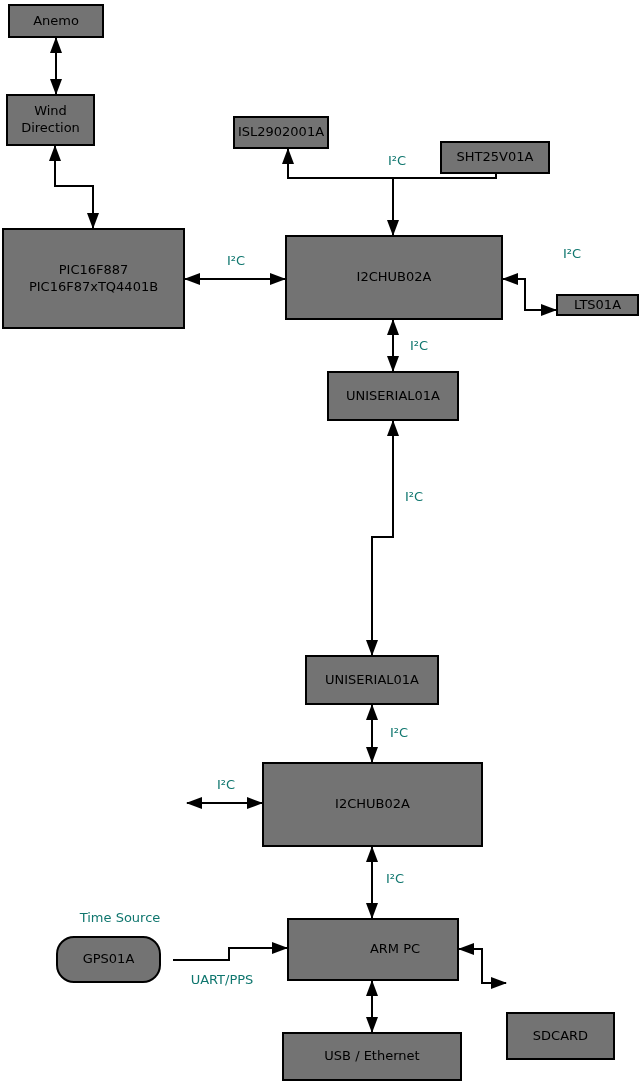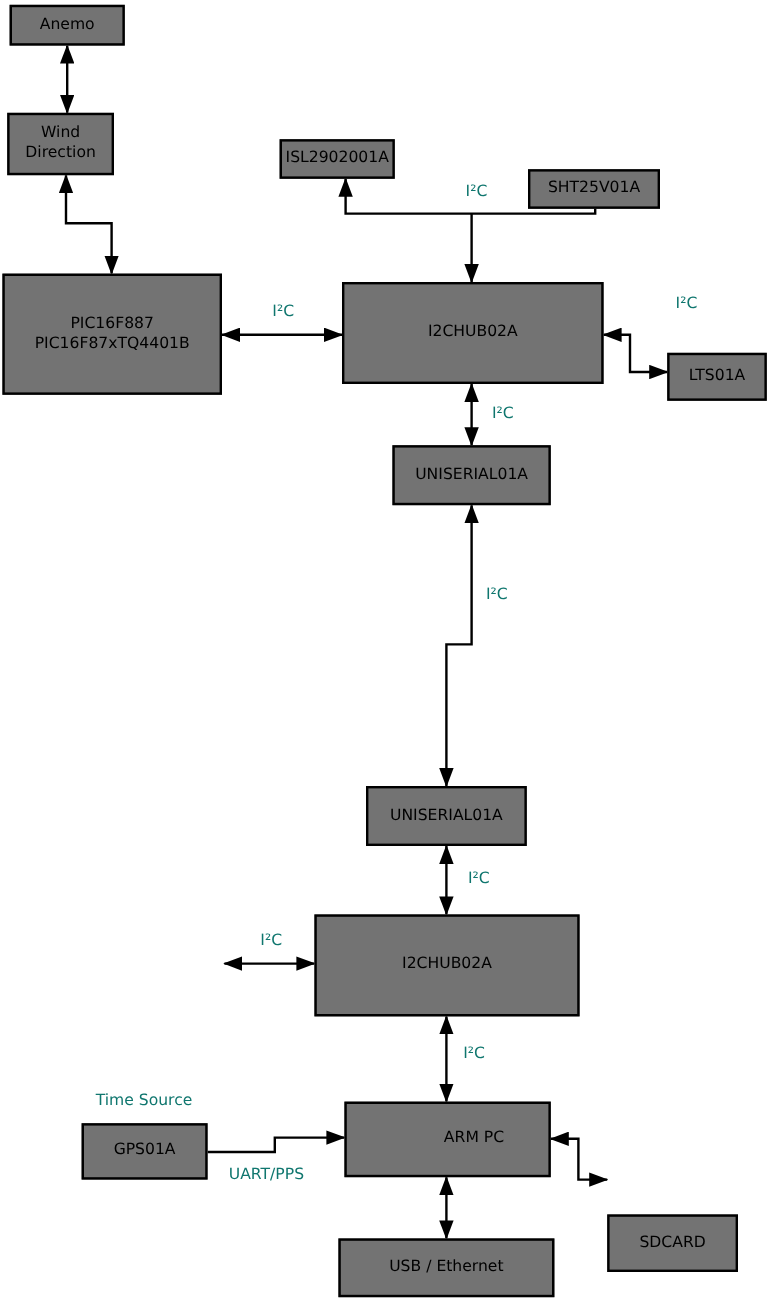--- a/index.html
+++ b/index.html
@@ -75,26 +75,26 @@
   </svg>
 
   <div class="node" style="left:8px;   top:4px;    width:96px;  height:34px;">Anemo</div>
   <div class="node" style="left:6px;   top:94px;   width:89px; height:52px;">Wind
 Direction</div>
   <div class="node" style="left:2px;   top:228px;  width:183px; height:101px;">PIC16F887
 PIC16F87xTQ4401B</div>
   <div class="node" style="left:233px; top:116px;  width:96px; height:33px;">ISL2902001A</div>
   <div class="node" style="left:440px; top:116px;  width:110px; height:33px;margin-top:25px;">SHT25V01A</div>
   <div class="node" style="left:285px; top:235px;  width:218px; height:85px;">I2CHUB02A</div>
-  <div class="node" style="left:556px; top:294px;  width:83px;  height:40px;">LTS01A</div>
+  <div class="node" style="left:556px; top:294px;  width:83px;  height:22px;">LTS01A</div>
   <div class="node" style="left:327px; top:371px;  width:132px; height:50px;">UNISERIAL01A</div>
   <div class="node" style="left:305px; top:655px;  width:134px; height:50px;">UNISERIAL01A</div>
   <div class="node" style="left:262px; top:762px;  width:221px; height:85px;">I2CHUB02A</div>
   <div class="node" style="left:287px; top:918px;  width:172px; height:63px;padding-left:44px;">ARM PC</div>
-  <div class="node" style="left:68px;  top:936px;  width:105px; height:47px;">GPS01A</div>
+  <div class="node" style="left:56px;  top:936px;  width:105px; height:47px;border-radius:18px;">GPS01A</div>
   <div class="node" style="left:506px; top:1012px;  width:109px; height:48px;">SDCARD</div>
   <div class="node" style="left:282px; top:1032px; width:180px; height:49px;">USB / Ethernet</div>
 
   <span class="elabel" style="left:397px; top:160px;">I²C</span>
   <span class="elabel" style="left:236px; top:260px;">I²C</span>
   <span class="elabel" style="left:572px; top:253px;">I²C</span>
   <span class="elabel" style="left:419px; top:345px;">I²C</span>
   <span class="elabel" style="left:414px; top:496px;">I²C</span>
   <span class="elabel" style="left:399px; top:732px;">I²C</span>
   <span class="elabel" style="left:226px; top:784px;">I²C</span>

